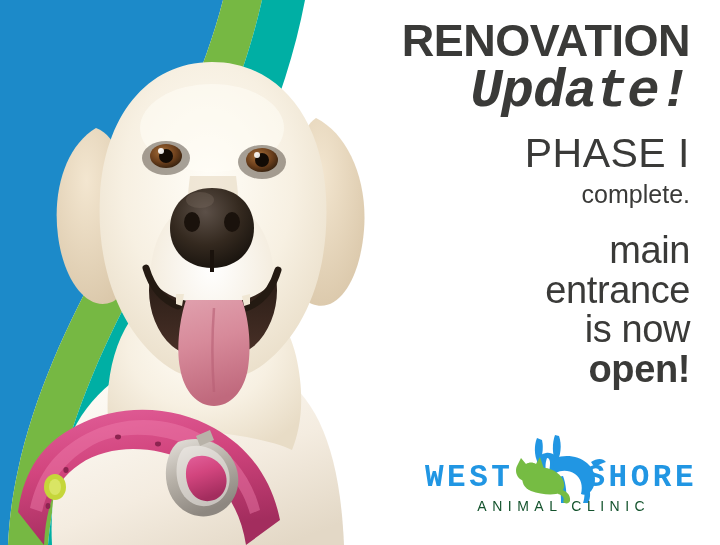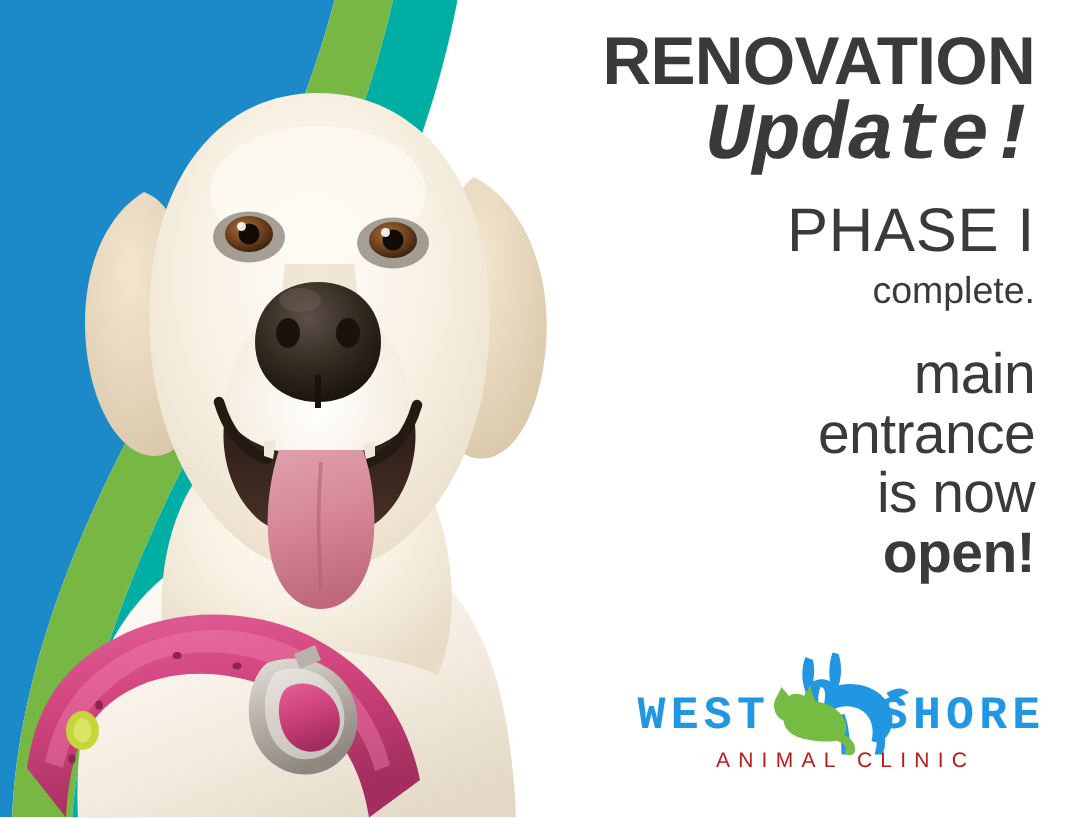--- a/index.html
+++ b/index.html
@@ -141,21 +141,21 @@
   .logo-tagline {
     position: absolute;
     left: 0;
     top: 58px;
     width: 272px;
     text-align: center;
     font-family: "Liberation Sans", sans-serif;
     font-size: 14px;
     font-weight: normal;
     letter-spacing: 5.5px;
-    color: #b91c1c;
+    color: #14532d;
     text-indent: 5.5px;
   }
 </style>
 </head>
 <body>
 
 <div id="poster">
 
   <svg class="swoosh-layer" viewBox="0 0 720 545" preserveAspectRatio="none">
 

